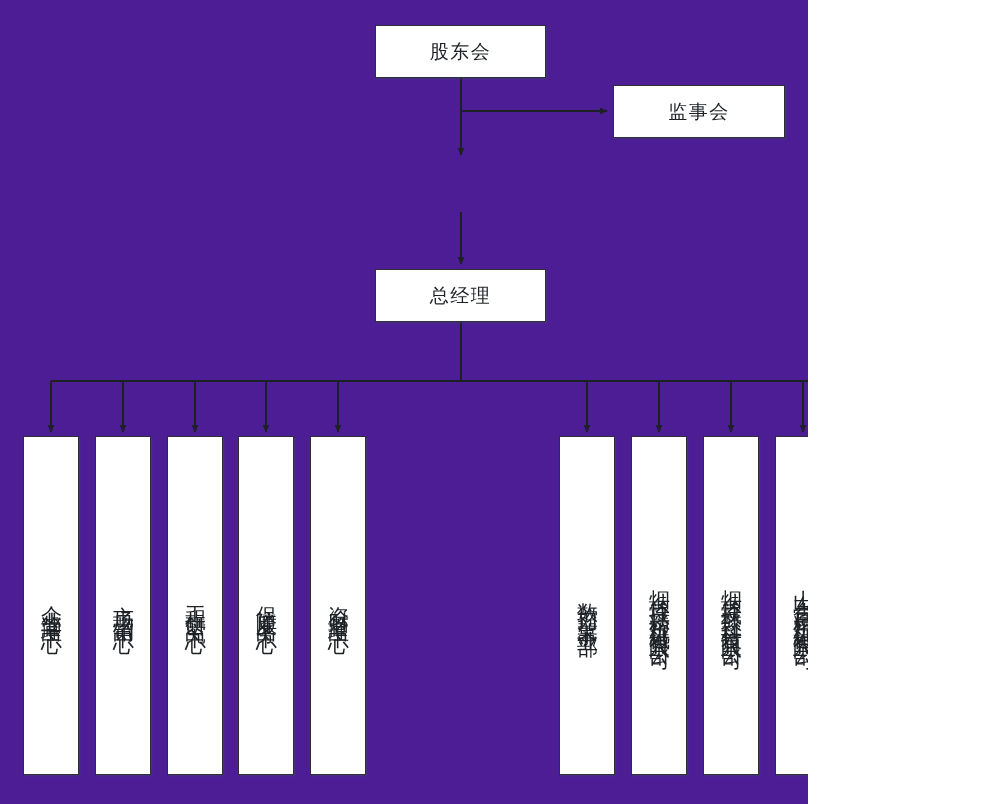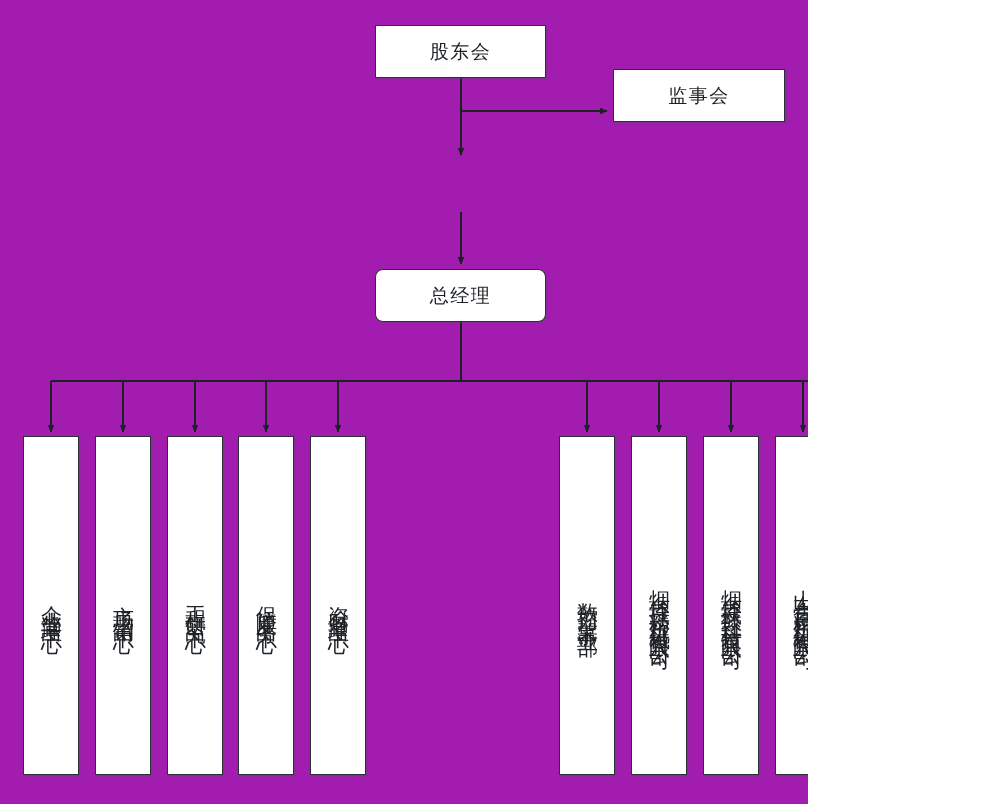--- a/index.html
+++ b/index.html
@@ -7,21 +7,21 @@
     padding: 0;
     background: #ffffff;
   }
   body {
     font-family: "DejaVu Sans", "Liberation Sans", sans-serif;
   }
   #chart-root {
     position: relative;
     width: 808px;
     height: 804px;
-    background: #a21caf;
+    background: #4c1d95;
     overflow: hidden;
   }
   svg.connectors {
     position: absolute;
     left: 0;
     top: 0;
     width: 1000px;
     height: 804px;
     pointer-events: none;
   }
@@ -93,26 +93,26 @@
     <line x1="731" y1="381" x2="731" y2="432" stroke="#1d2126" stroke-width="2" marker-end="url(#arrowhead)"></line>
     <line x1="803" y1="381" x2="803" y2="432" stroke="#1d2126" stroke-width="2" marker-end="url(#arrowhead)"></line>
     <line x1="875" y1="381" x2="875" y2="432" stroke="#1d2126" stroke-width="2" marker-end="url(#arrowhead)"></line>
     <line x1="946" y1="381" x2="946" y2="432" stroke="#1d2126" stroke-width="2" marker-end="url(#arrowhead)"></line>
   </svg>
 
   <div class="node horiz" style="left:375px; top:25px; width:171px; height:53px;">
     <span class="node-label">股东会</span>
   </div>
 
-  <div class="node horiz" style="left:613px; top:69px; width:172px; height:53px;">
+  <div class="node horiz" style="left:613px; top:85px; width:172px; height:53px;">
     <span class="node-label">监事会</span>
   </div>
 
 
-  <div class="node horiz" style="left:375px; top:269px; width:171px; height:53px;border-radius:8px;">
+  <div class="node horiz" style="left:375px; top:269px; width:171px; height:53px;">
     <span class="node-label">总经理</span>
   </div>
 
   <div class="node vert" style="left:23px; top:436px; width:56px; height:339px;">
     <span class="node-label">企业管理中心</span>
   </div>
   <div class="node vert" style="left:95px; top:436px; width:56px; height:339px;">
     <span class="node-label">市场营销中心</span>
   </div>
   <div class="node vert" style="left:167px; top:436px; width:56px; height:339px;">

